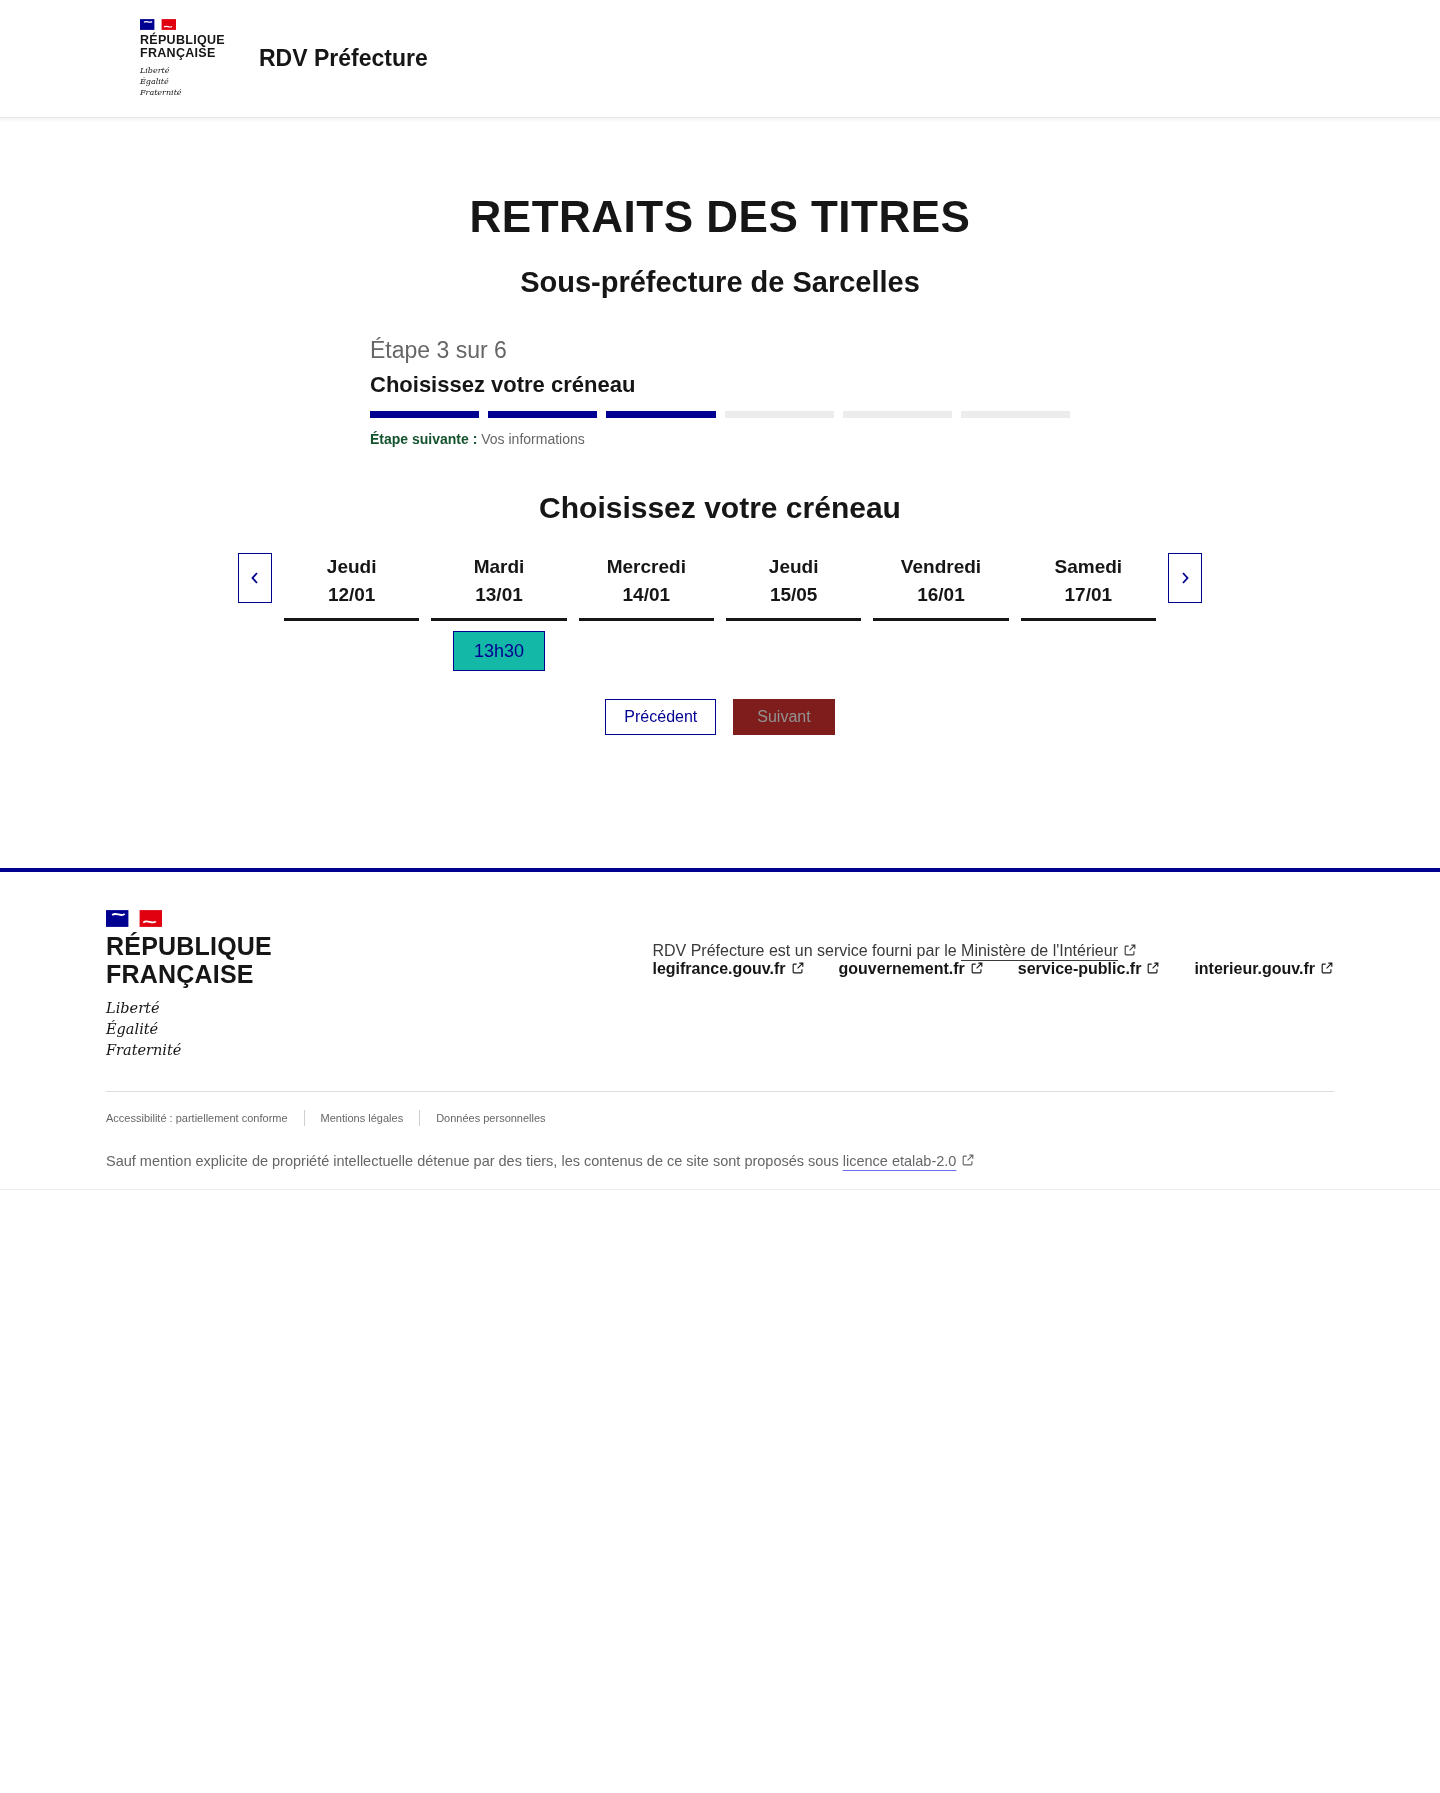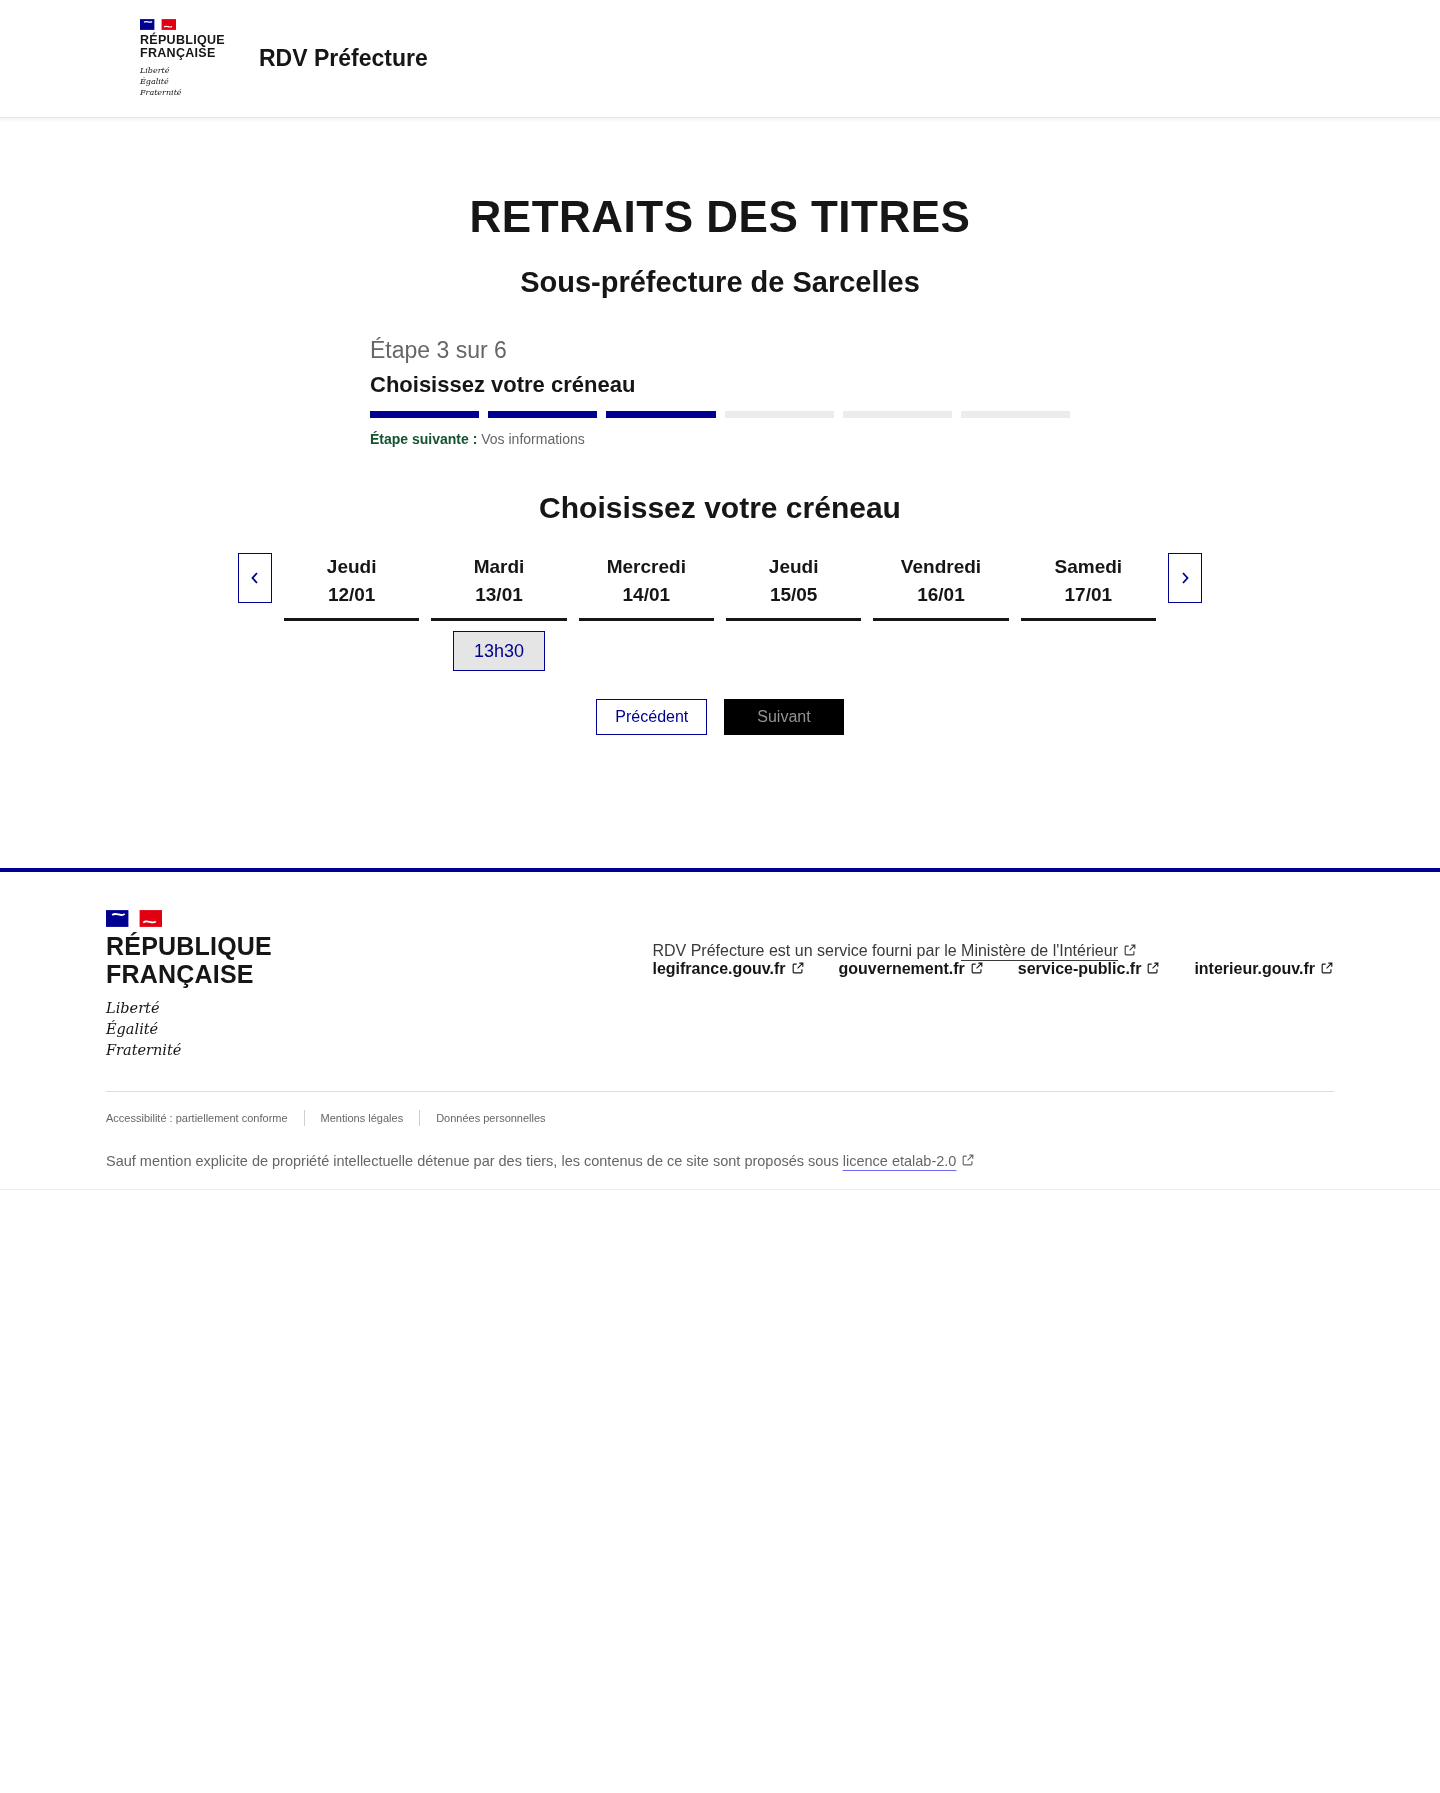--- a/index.html
+++ b/index.html
@@ -45,32 +45,32 @@
     border: 1px solid #000091; color: #000091; cursor: pointer;
     display: flex; align-items: center; justify-content: center; padding: 0;
   }
   .day-col { flex: 1; min-width: 0; }
   .day-head {
     text-align: center; font-weight: 700; font-size: 19px; line-height: 1.45;
     padding-bottom: 10px; border-bottom: 3px solid #161616;
   }
   .slot-btn {
     display: block; margin: 10px auto 0; width: 92px; height: 40px;
-    background: #e5e5e5; border: 1px solid #000091; color: #000091;
+    background: #14b8a6; border: 1px solid #000091; color: #000091;
     font-size: 18px; font-family: inherit; cursor: pointer;
   }
 
   .actions { display: flex; justify-content: center; gap: 17px; margin-top: 28px; }
   .btn-prev {
     background: #fff; border: 1px solid #000091; color: #000091;
     font-size: 16px; font-family: inherit; padding: 8px 18px; cursor: pointer;
   }
   .btn-next {
-    background: #000000; border: none; color: #929292;
-    font-size: 16px; font-family: inherit; padding: 9px 33px; cursor: default;
+    background: #7f1d1d; border: none; color: #929292;
+    font-size: 16px; font-family: inherit; padding: 9px 24px; cursor: default;
   }
 
   
   .site-footer { margin-top: 133px; border-top: 4px solid #000091; }
   .footer-inner { width: 1228px; margin: 0 auto; padding-top: 38px; }
   .footer-top { display: flex; justify-content: space-between; align-items: flex-start; }
   .brand-block.large .brand-text { font-size: 25px; line-height: 1.1; margin-top: 6px; letter-spacing: .2px; }
   .brand-block.large .brand-motto { font-size: 14.5px; line-height: 1.45; margin-top: 10px; }
   .footer-info { padding-top: 32px; }
   .service-note { font-size: 16px; color: #3a3a3a; }

